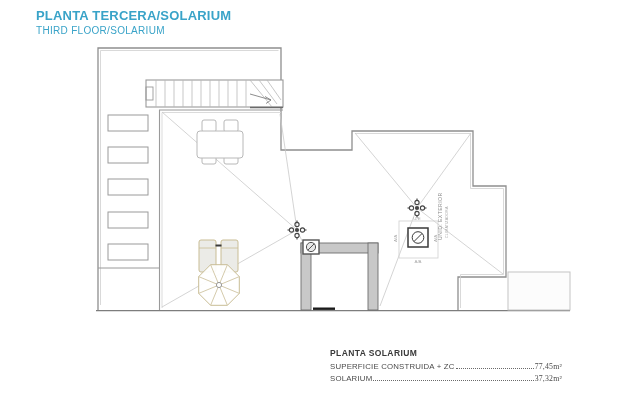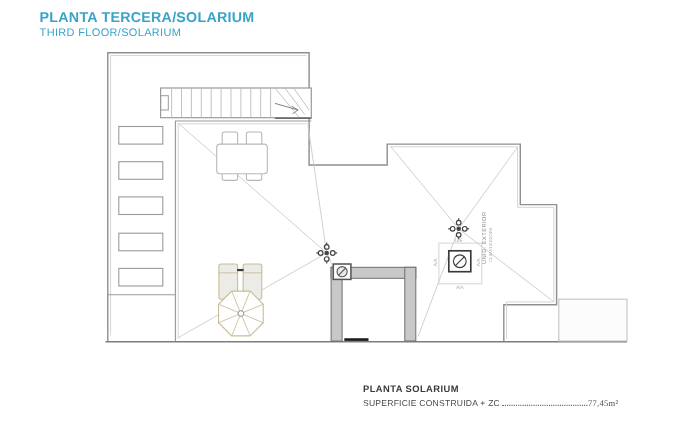--- a/index.html
+++ b/index.html
@@ -180,15 +180,20 @@
     </g>
   </svg>
 
   <div class="legend">
     <div class="legend-title">PLANTA SOLARIUM</div>
     <div class="legend-row">
       <span class="legend-label">SUPERFICIE CONSTRUIDA + ZC</span>
       <span class="legend-leader"></span>
       <span class="legend-value">77,45m²</span>
     </div>
+    <div class="legend-row">
+      <span class="legend-label">SOLARIUM</span>
+      <span class="legend-leader"></span>
+      <span class="legend-value">37,32m²</span>
+    </div>
   </div>
 
 </div>
 
 </body></html>

